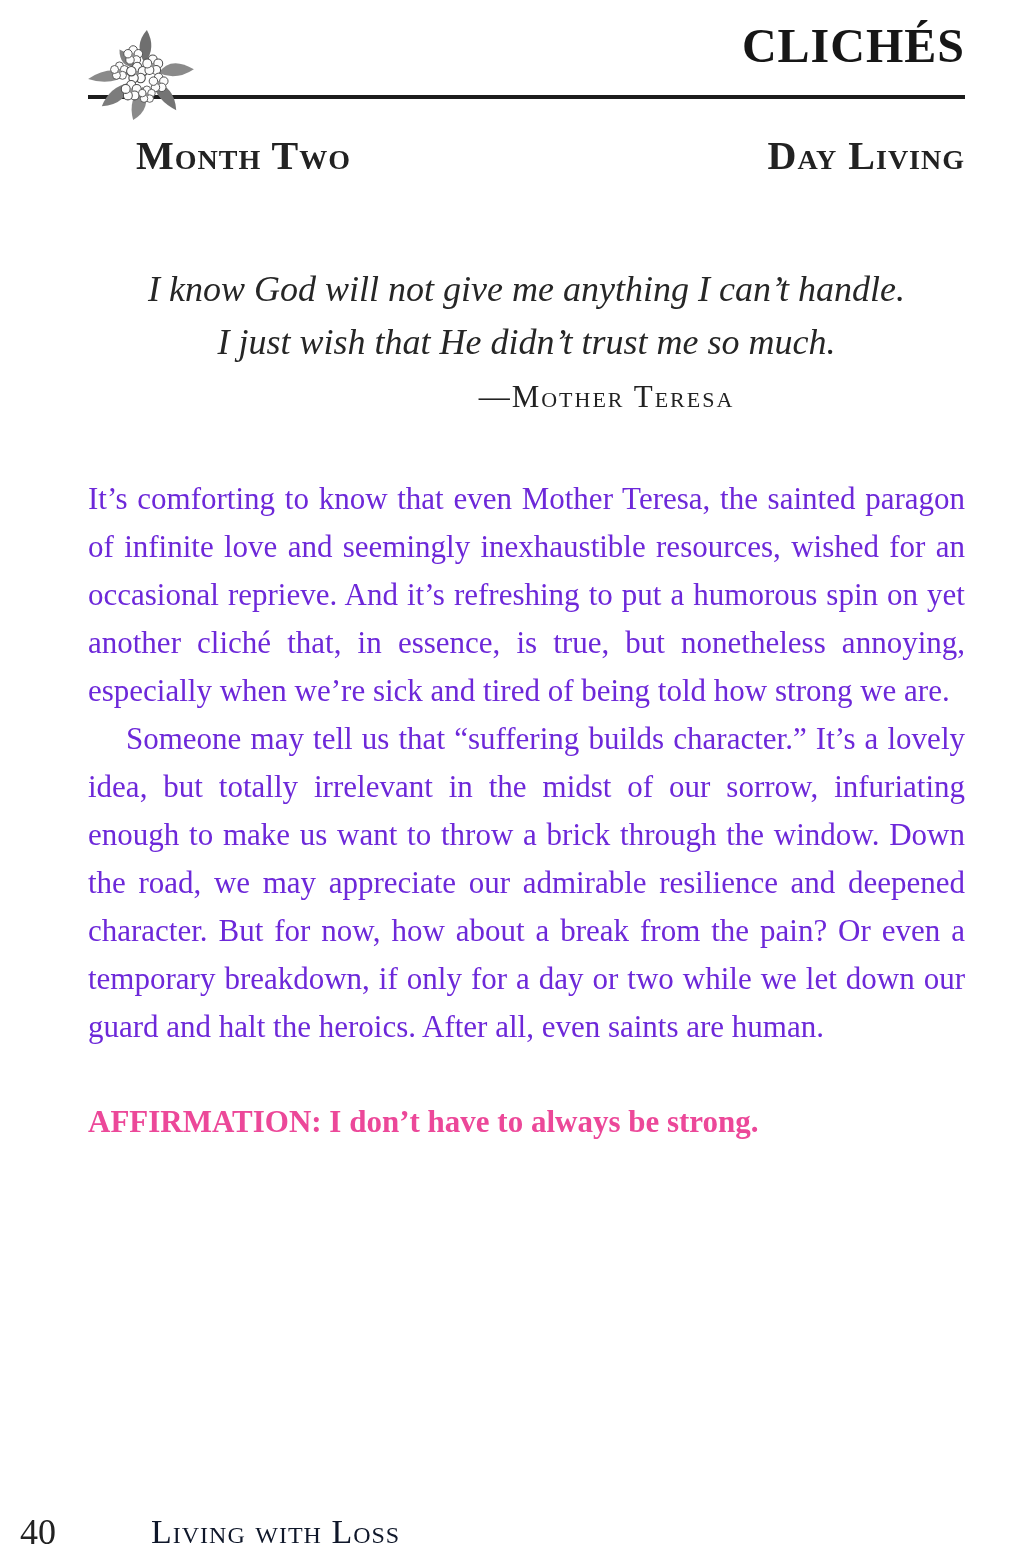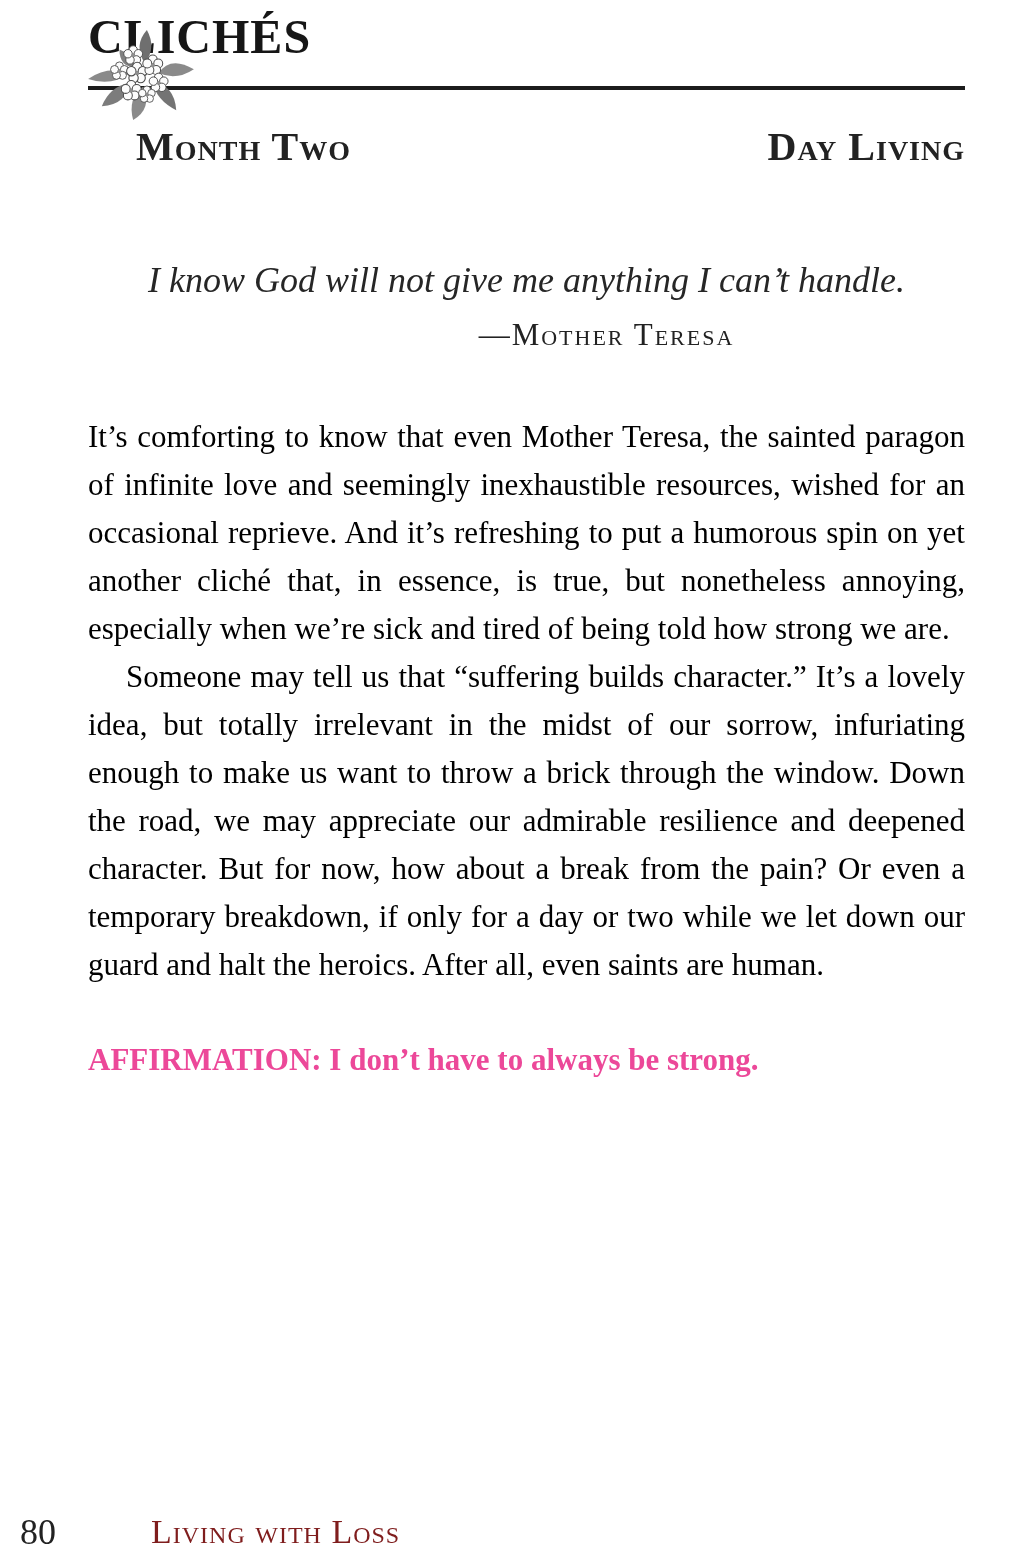--- a/index.html
+++ b/index.html
@@ -15,21 +15,22 @@
     margin: 0 auto;
     overflow: hidden;
   }
 
   .content {
     padding: 0 59px 0 88px;
   }
 
   
   .chapter-title {
-    padding-top: 12px;
+    padding-top: 21px;
+    text-align: right;
     font-size: 48px;
     font-weight: bold;
     letter-spacing: 1px;
     line-height: 50px;
     color: #161616;
   }
 
   .rule {
     margin-top: 24px;
     height: 4px;
@@ -81,21 +82,21 @@
   }
 
   
   .body-text {
     margin-top: 56px;
   }
   .para {
     font-size: 31px;
     line-height: 48px;
     text-align: justify;
-    color: #000000;
+    color: #6d28d9;
   }
   .para.indent {
     text-indent: 38px;
   }
   .affirmation {
     margin-top: 48px;
     font-size: 31px;
     line-height: 46px;
     font-weight: bold;
     color: #ec4899;
@@ -111,21 +112,21 @@
     color: #222222;
   }
   .book-title {
     position: absolute;
     left: 151px;
     bottom: 15px;
     font-variant: small-caps;
     font-size: 34px;
     line-height: 36px;
     letter-spacing: 1px;
-    color: #7f1d1d;
+    color: #0f172a;
   }
 </style>
 </head>
 <body>
 
 <div class="page">
 
   <div class="content">
 
     <div>
@@ -134,20 +135,21 @@
       <div class="rule"></div>
 
       <div class="month-day-row">
         <span class="month">Month Two</span>
         <span class="day">Day Living</span>
       </div>
     </div>
 
     <div class="quote">
       <div class="quote-line">I know God will not give me anything I can’t handle.</div>
+      <div class="quote-line">I just wish that He didn’t trust me so much.</div>
       <div class="attribution">—Mother Teresa</div>
     </div>
 
     <div class="body-text">
       <p class="para">It’s comforting to know that even Mother Teresa, the sainted paragon of infinite love and seemingly inexhaustible resources, wished for an occasional reprieve. And it’s refreshing to put a humorous spin on yet another cliché that, in essence, is true, but nonetheless annoying, especially when we’re sick and tired of being told how strong we are.</p>
       <p class="para indent">Someone may tell us that “suffering builds character.” It’s a lovely idea, but totally irrelevant in the midst of our sorrow, infuriating enough to make us want to throw a brick through the window. Down the road, we may appreciate our admirable resilience and deepened character. But for now, how about a break from the pain? Or even a temporary breakdown, if only for a day or two while we let down our guard and halt the heroics. After all, even saints are human.</p>
       <p class="affirmation">AFFIRMATION: I don’t have to always be strong.</p>
     </div>
   </div>
 
@@ -173,16 +175,16 @@
 
     <use href="#blossom" transform="translate(52,28) scale(0.9)"></use>
     <use href="#blossom" transform="translate(38,44) scale(0.85)"></use>
     <use href="#blossom" transform="translate(56,46)"></use>
     <use href="#blossom" transform="translate(72,38) scale(0.95)"></use>
     <use href="#blossom" transform="translate(78,56) scale(0.9)"></use>
     <use href="#blossom" transform="translate(50,64) scale(0.95)"></use>
     <use href="#blossom" transform="translate(66,68) scale(0.8)"></use>
   </svg>
 
-  <span class="page-number">80</span>
+  <span class="page-number">40</span>
   <span class="book-title">Living with Loss</span>
 
 </div>
 
 </body></html>

